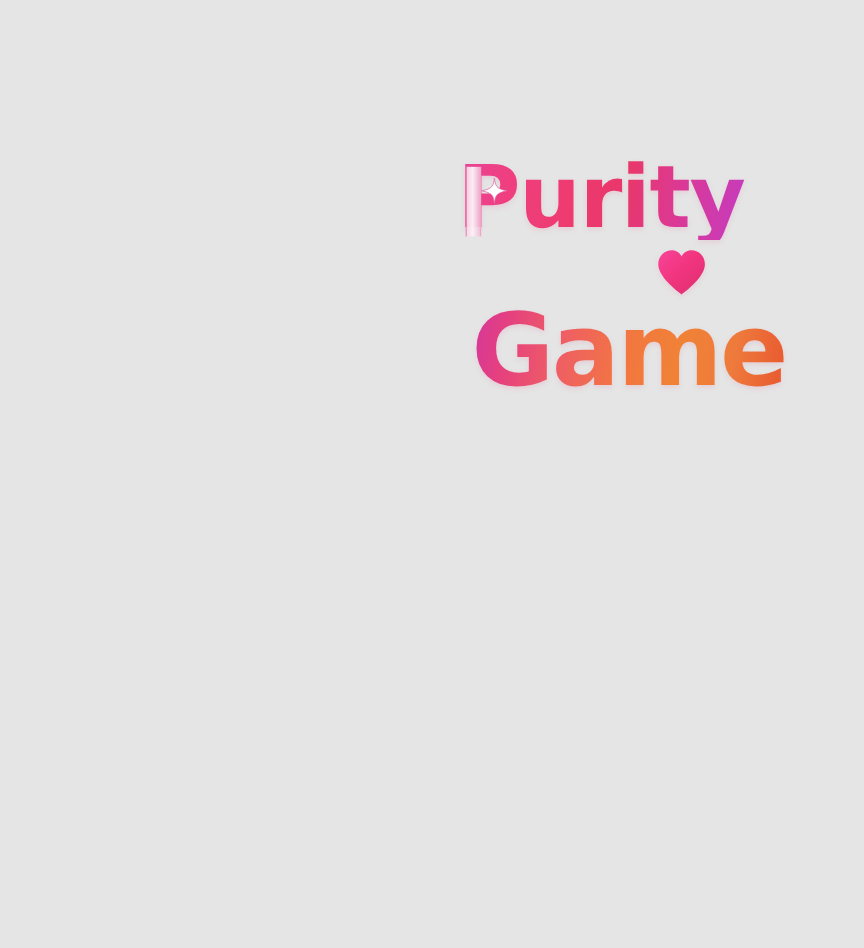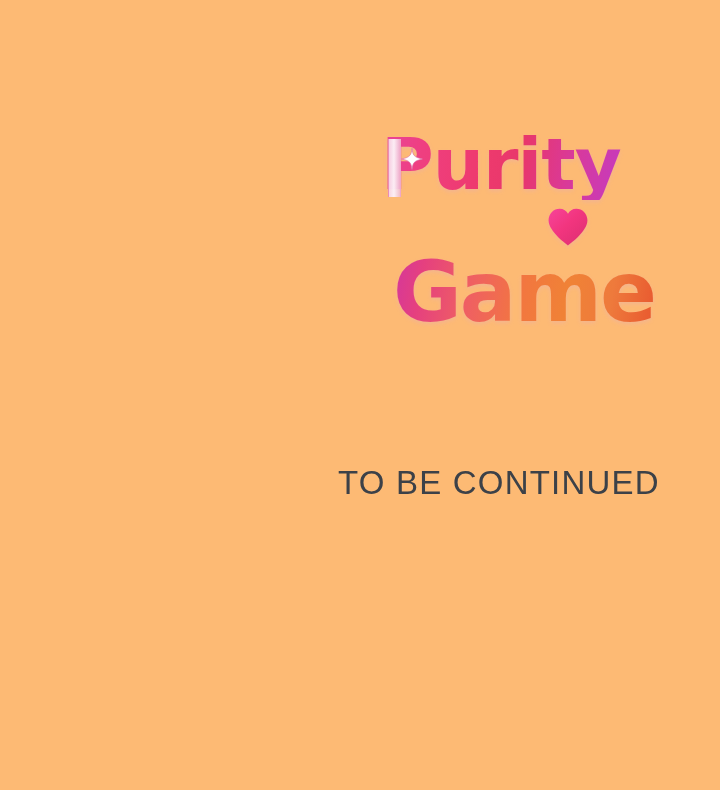--- a/index.html
+++ b/index.html
@@ -12,21 +12,21 @@
     height: 790px;
     background: #ffffff;
     font-family: "Liberation Sans", sans-serif;
     overflow: hidden;
     position: relative;
   }
 
   #page {
     position: absolute;
     inset: 0;
-    background: #fdba74;
+    background: #e5e5e5;
   }
 
   
   .logo-block {
     position: absolute;
     left: 375px;
     top: 128px;
     width: 290px;
     height: 215px;
   }
@@ -175,15 +175,14 @@
         </svg>
       </span>
     </div>
 
     <div class="logo-line line-game">
       <span class="wordmark word-game">Game</span>
     </div>
 
   </div>
 
-  <div class="to-be-continued">TO BE CONTINUED</div>
 
 </div>
 
 </body></html>

